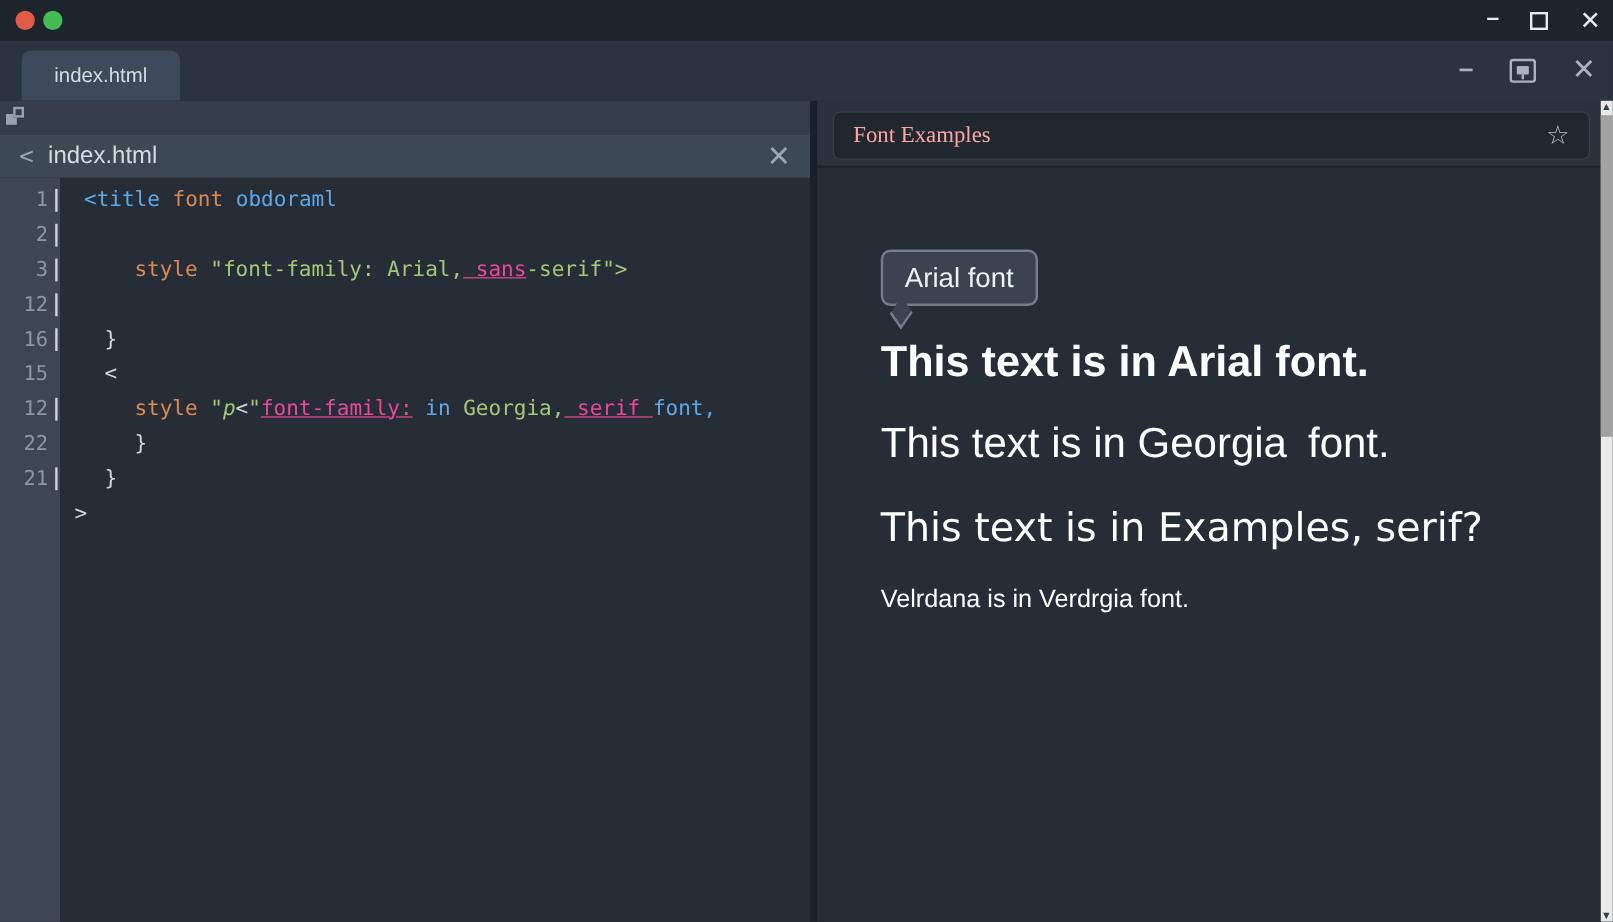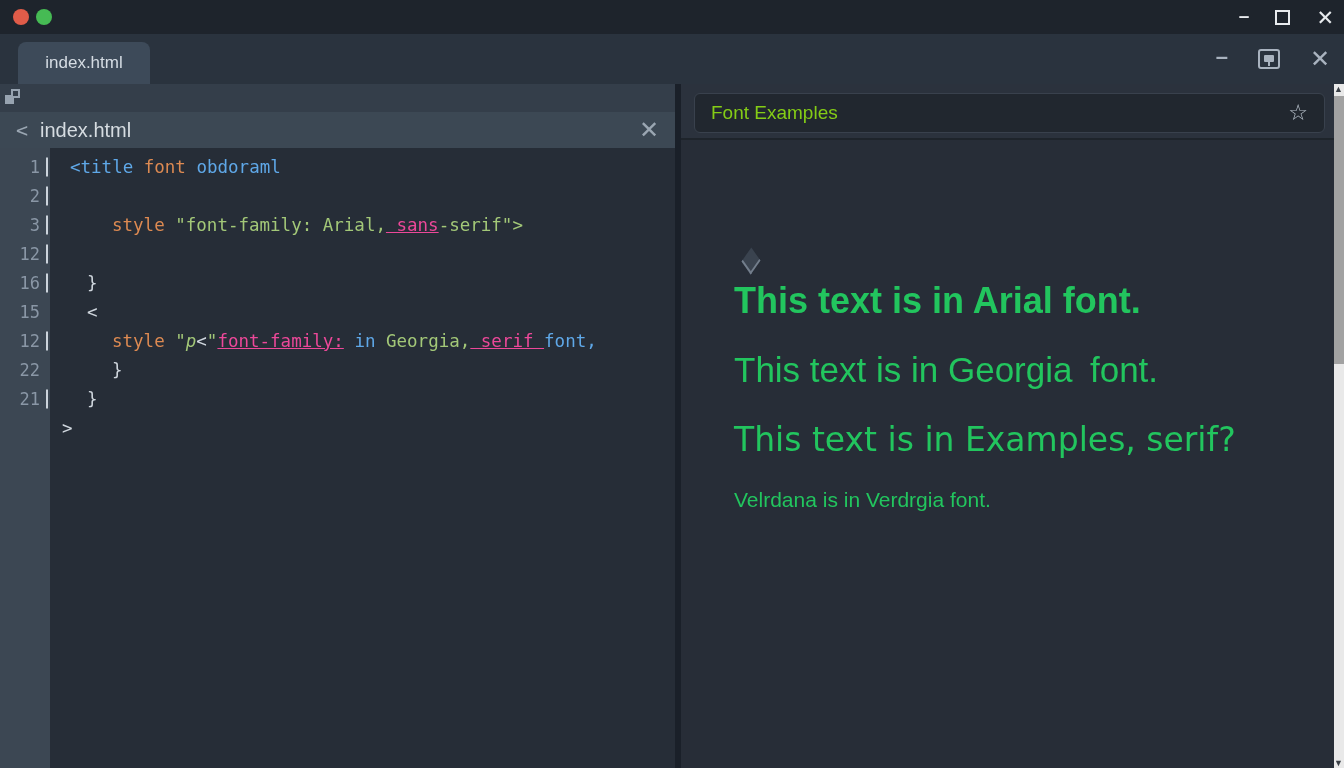--- a/index.html
+++ b/index.html
@@ -64,31 +64,31 @@
   .seg-green-italic { color:#a3c878; font-style:italic; }
   .seg-cyan { color:#ec4899;text-decoration:underline; }
   .seg-white { color:#cfd6dd; }
 
   
   .pv-headerstrip { position:absolute; left:0; top:0; width:663px; height:56px; background:#2b323d;
                     border-bottom:2px solid #1e242b; }
   .pv-headerbar { position:absolute; left:13px; top:9px; width:631px; height:40px; background:#21272f;
                   border:1px solid #39414d; border-radius:6px; display:flex; align-items:center;
                   padding:0 16px; }
-  .pv-title { color:#84cc16; font-size:19px; }
+  .pv-title { color:#fca5a5; font-size:19px;font-family:Liberation Serif, serif; }
   .pv-star { margin-left:auto; color:#b9c3cd; font-size:22px; cursor:default; }
 
   .tooltip { position:absolute; left:53px; top:124px; height:47px; background:#3a434f;
              border:2px solid #737e8c; border-radius:8px; display:inline-flex; align-items:center;
              padding:0 18px; color:#eef1f4; font-size:23px; }
   .tooltip-tail { position:absolute; left:62px; top:169px; width:16px; height:16px; background:#3a434f;
                   border-right:2px solid #737e8c; border-bottom:2px solid #737e8c;
                   transform:rotate(55deg) skewX(20deg); }
 
-  .sample { position:absolute; left:53px; color:#22c55e; white-space:pre; }
+  .sample { position:absolute; left:53px; color:#ffffff; white-space:pre; }
   .sample-0 { top:196px; font-size:36px; font-weight:bold; font-family:"Liberation Sans", sans-serif; }
   .sample-1 { top:266px; font-size:35px; font-family:"Liberation Sans", sans-serif; }
   .sample-2 { top:336px; font-size:33px; font-family:"DejaVu Sans", sans-serif; }
   .sample-3 { top:404px; font-size:21px; font-family:"Liberation Sans", sans-serif; }
 
   .pv-scrollbar { position:absolute; right:0; top:0; width:10px; height:684px; background:#e9e9e9; }
   .pv-thumb { position:absolute; right:0; top:12px; width:10px; height:268px; background:#a2a2a2; }
   .pv-arrow { position:absolute; right:1px; color:#3a3f46; font-size:9px; }
   .pv-arrow-up { top:0px; }
   .pv-arrow-down { bottom:0px; }
@@ -151,20 +151,23 @@
   <div class="split-divider"></div>
 
   <div class="preview">
     <div class="pv-headerstrip">
       <div class="pv-headerbar">
         <span class="pv-title">Font Examples</span>
         <span class="pv-star">☆</span>
       </div>
     </div>
 
+    <div class="tooltip">
+      <span>Arial font</span>
+    </div>
     <div class="tooltip-tail"></div>
 
     <div id="samples">
         <div class="sample sample-0">This text is in Arial font.</div>
         <div class="sample sample-1">This text is in Georgia font.</div>
         <div class="sample sample-2">This text is in Examples, serif?</div>
         <div class="sample sample-3">Velrdana is in Verdrgia font.</div>
       </div>
 
     <div class="pv-scrollbar">

